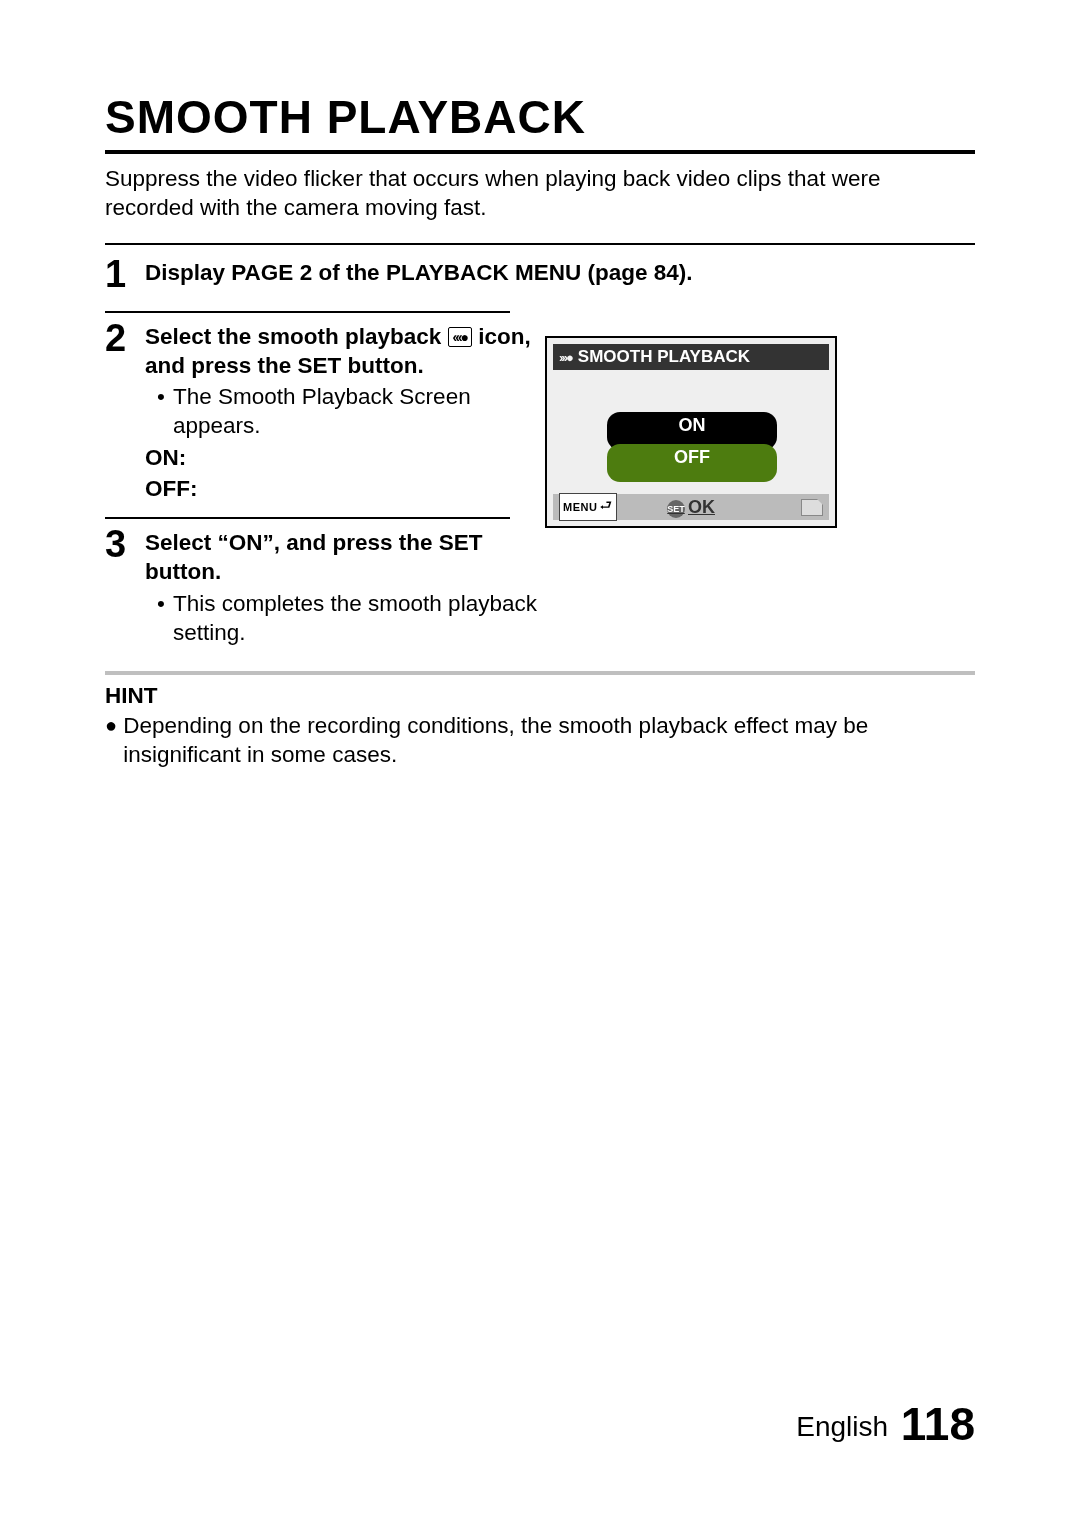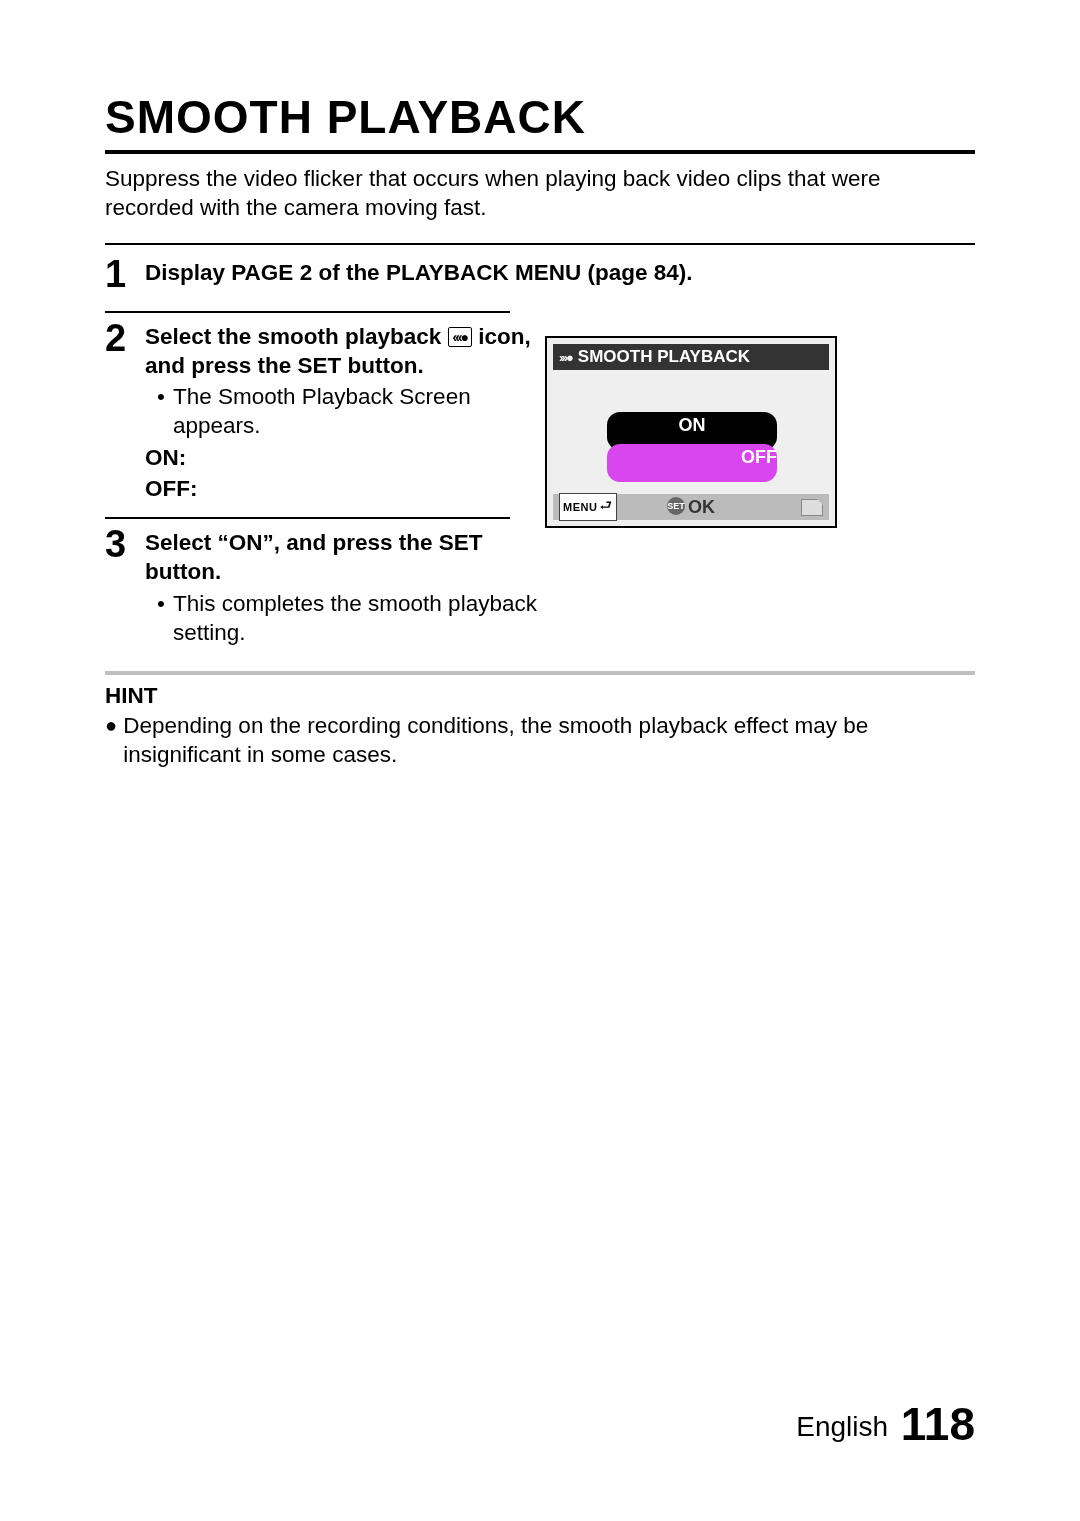--- a/index.html
+++ b/index.html
@@ -133,23 +133,22 @@
     font-size: 18px;
     line-height: 26px;
   }
   .pill-on {
     top: 74px;
     background: #000;
     color: #fff;
   }
   .pill-off {
     top: 106px;
-    background: #d946ef;
+    background: #4d7c0f;
     color: #fff;
-    text-align: right;
   }
   .screen-footer {
     position: absolute;
     left: 6px; right: 6px; bottom: 6px;
     height: 26px;
     background: #bbb;
     display: flex;
     align-items: center;
     justify-content: space-between;
     padding: 0 6px;
@@ -165,27 +164,28 @@
     display: inline-flex;
     align-items: center;
   }
   .menu-return {
     font-size: 14px;
     margin-left: 2px;
     font-weight: normal;
   }
   .set-badge {
     display: inline-flex;
-    align-items: flex-start;
+    align-items: flex-end;
     font-weight: 700;
     font-size: 18px;
     color: #333;
     position: absolute;
     left: 50%;
     transform: translateX(-50%);
+    text-decoration: underline;
   }
   .set-circle {
     width: 18px; height: 18px;
     border-radius: 50%;
     background: #666;
     color: #fff;
     font-size: 9px;
     font-weight: 900;
     display: inline-flex;
     align-items: center;

